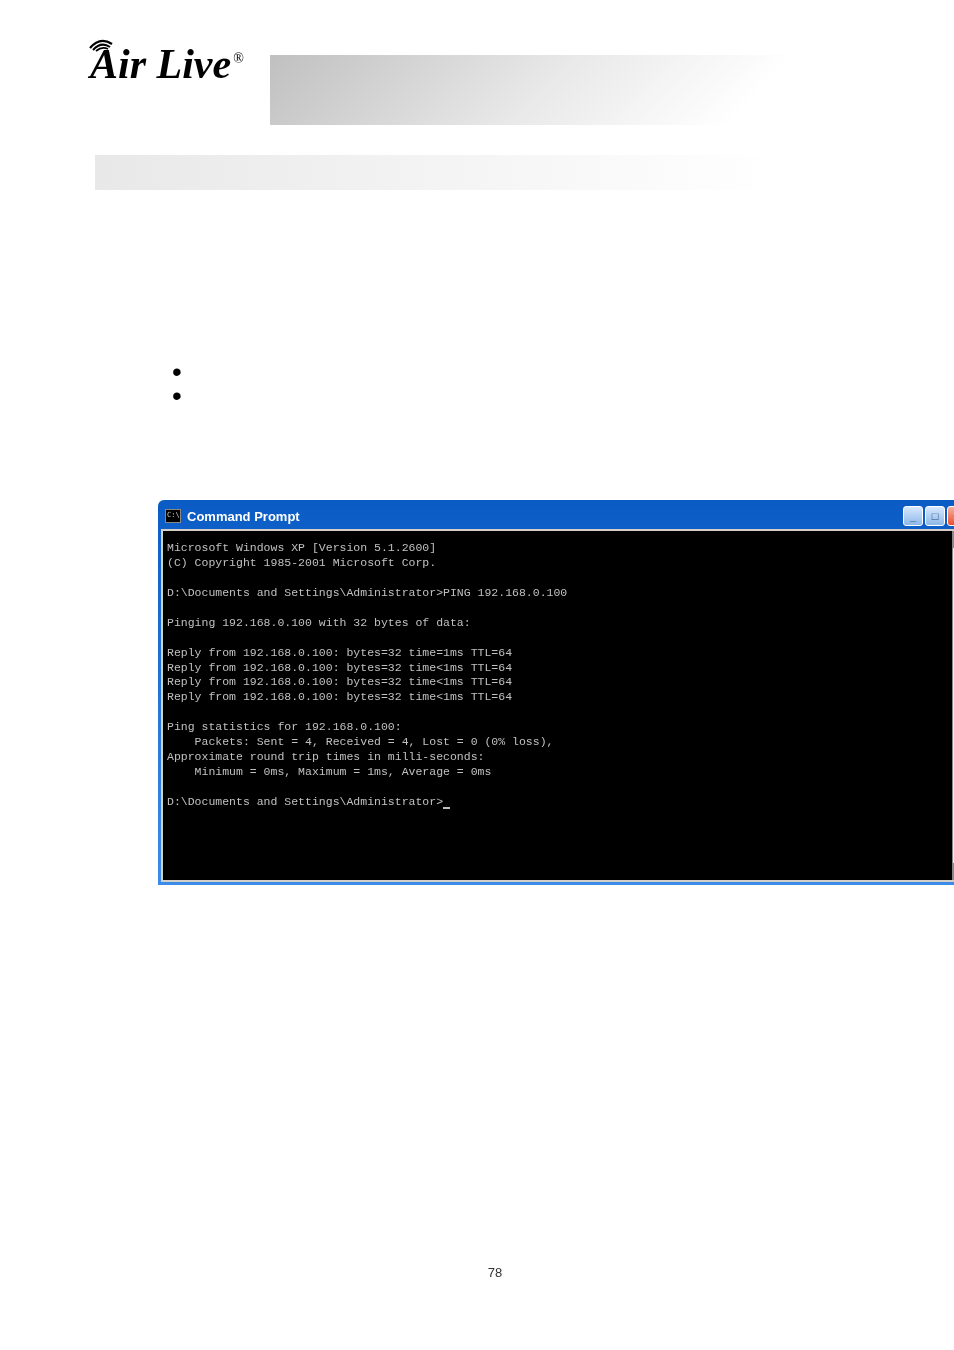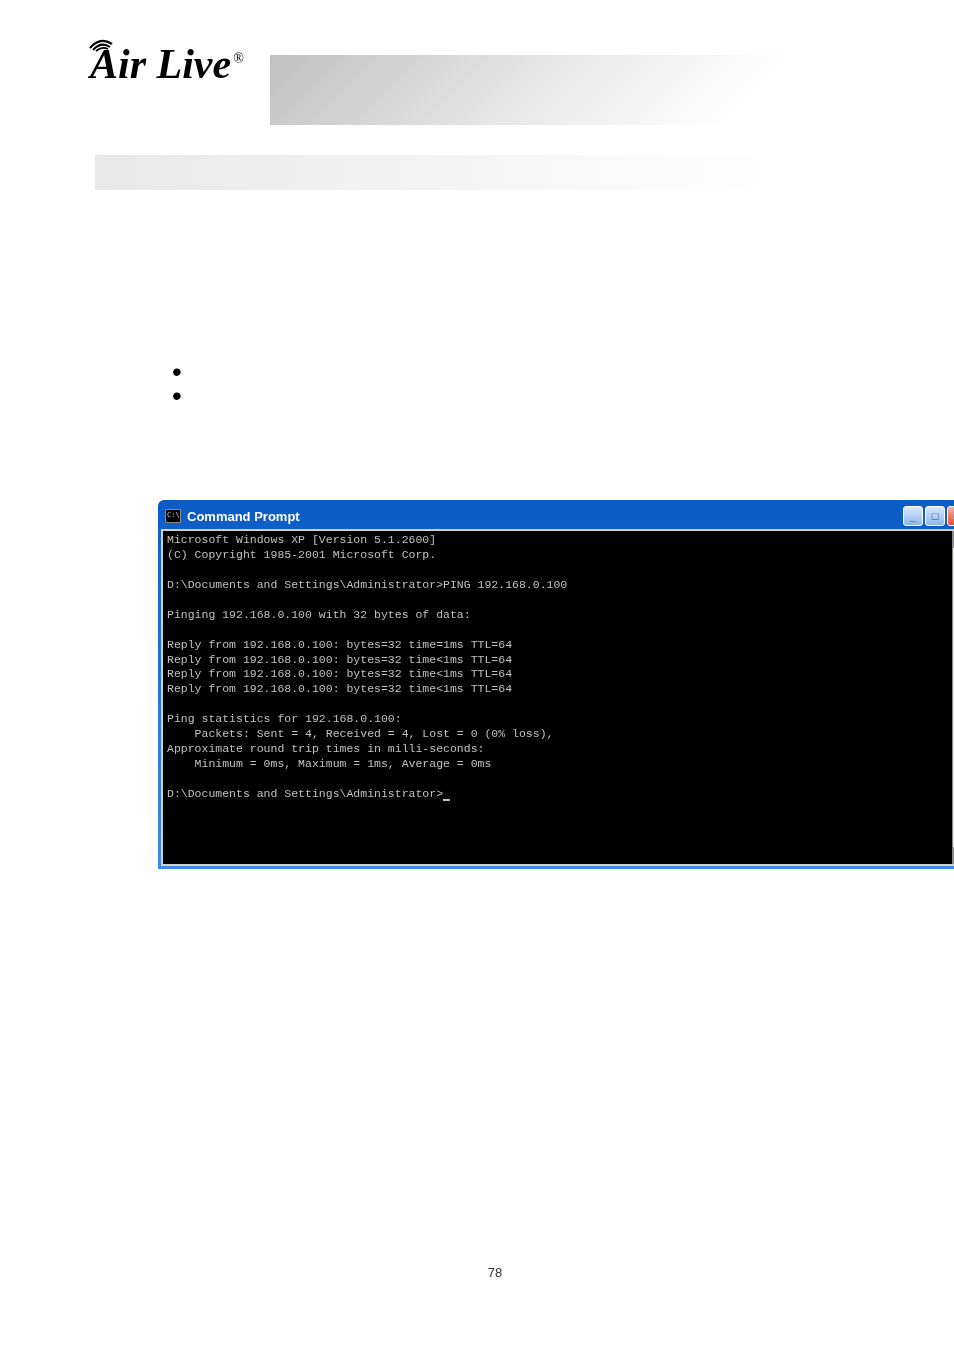--- a/index.html
+++ b/index.html
@@ -142,21 +142,21 @@
     display: flex;
     background: #d4d0c8;
     padding: 2px;
   }
   .cmd-body {
     background: #000;
     color: #c0c0c0;
     font-family: 'Lucida Console', 'Courier New', monospace;
     font-size: 11.5px;
     line-height: 1.3;
-    padding: 2px 4px;
+    padding: 10px 4px;
     white-space: pre;
     flex: 1;
     min-height: 310px;
   }
   .cmd-scroll {
     width: 17px;
     background: #d4d0c8;
     display: flex;
     flex-direction: column;
     border-left: 1px solid #888;

